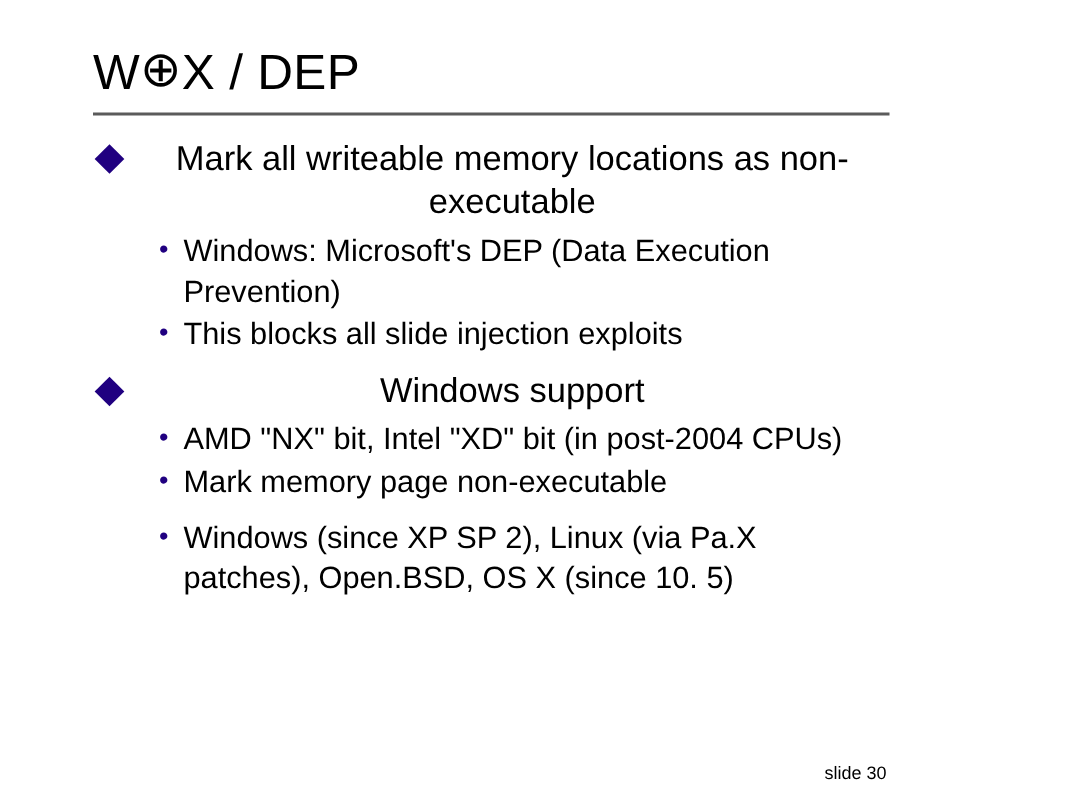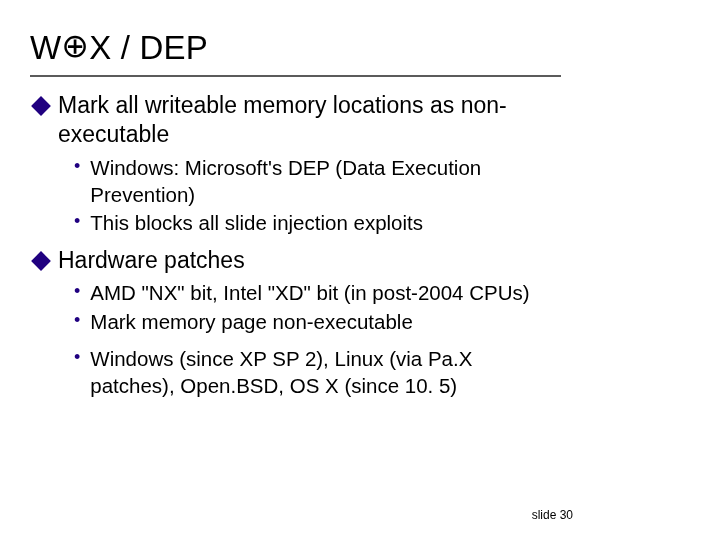--- a/index.html
+++ b/index.html
@@ -11,20 +11,21 @@
     font-family: Verdana, Geneva, sans-serif;
     color: #000;
     overflow: hidden;
   }
   .slide {
     position: relative;
     width: 591px;
     height: 540px;
     box-sizing: border-box;
     padding: 20px 30px 0 30px;
+    margin-left: 32px;
   }
   .title {
     font-family: Arial, Helvetica, sans-serif;
     font-size: 33px;
     font-weight: 400;
     letter-spacing: 0.2px;
     margin: 6px 0 8px 0;
   }
   .title .oplus {
     display: inline-block;
@@ -38,20 +39,21 @@
   .block {
     margin: 10px 0 4px 0;
   }
   .lvl1 {
     display: flex;
     align-items: flex-start;
     font-size: 23px;
     line-height: 1.28;
     margin: 4px 0 2px 4px;
     color: #000;
+    text-align: center;
   }
   .diamond {
     display: inline-block;
     width: 14px;
     height: 14px;
     background: #200080;
     transform: rotate(45deg);
     margin: 8px 10px 0 0;
     flex: 0 0 14px;
   }
@@ -74,21 +76,21 @@
     font-size: 18px;
     margin: 1px 10px 0 0;
     flex: 0 0 auto;
     font-family: Arial, sans-serif;
   }
   .lvl2-text {
     flex: 1;
   }
   .footer {
     position: absolute;
-    right: 18px;
+    right: 32px;
     bottom: 18px;
     font-family: Arial, Helvetica, sans-serif;
     font-size: 12px;
     color: #000;
     text-align: center;
   }
 </style>
 </head>
 <body>
 
@@ -112,21 +114,21 @@
       <div class="lvl2">
         <span class="dot">•</span>
         <span class="lvl2-text">This blocks all slide injection exploits</span>
       </div>
     </div>
   </div>
 
   <div class="block">
     <div class="lvl1">
       <span class="diamond"></span>
-      <span class="lvl1-text">Hardware patches</span>
+      <span class="lvl1-text">Windows support</span>
     </div>
     <div class="subs">
       <div class="lvl2">
         <span class="dot">•</span>
         <span class="lvl2-text">AMD "NX" bit, Intel "XD" bit (in post-2004 CPUs)</span>
       </div>
       <div class="lvl2">
         <span class="dot">•</span>
         <span class="lvl2-text">Mark memory page non-executable</span>
       </div>

